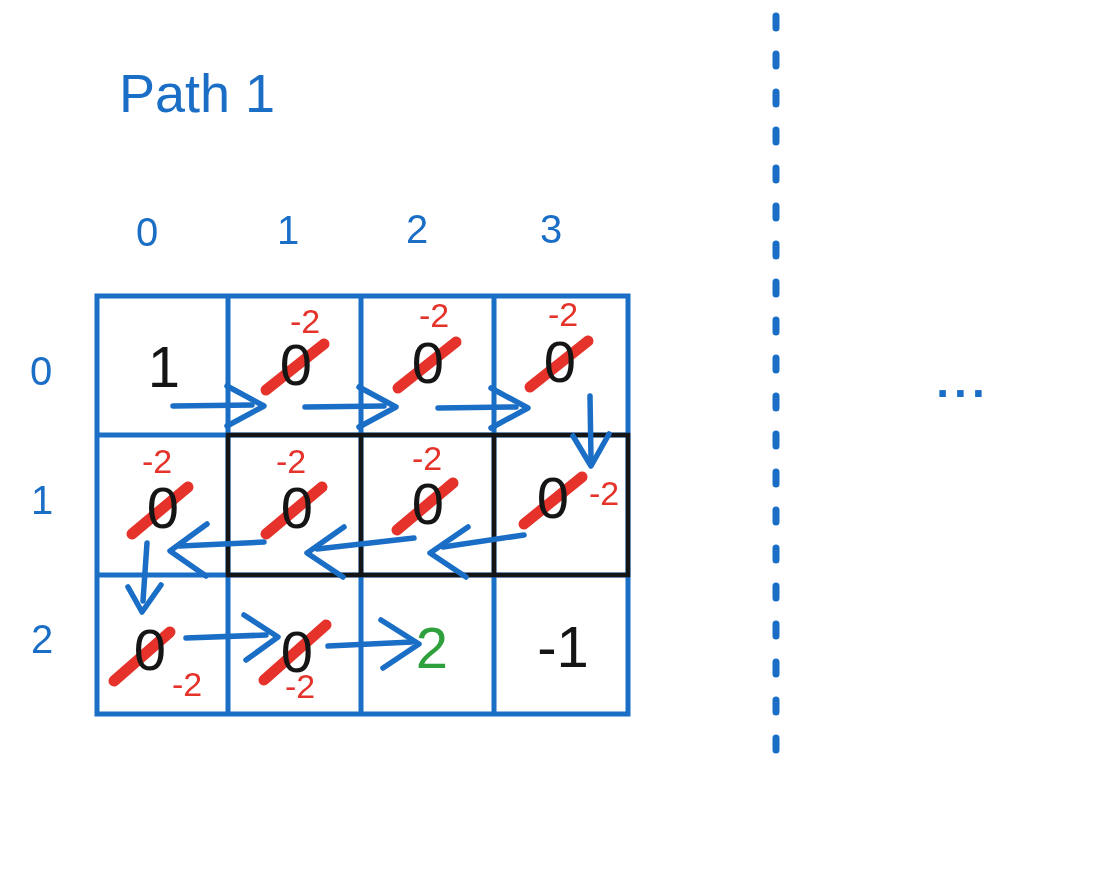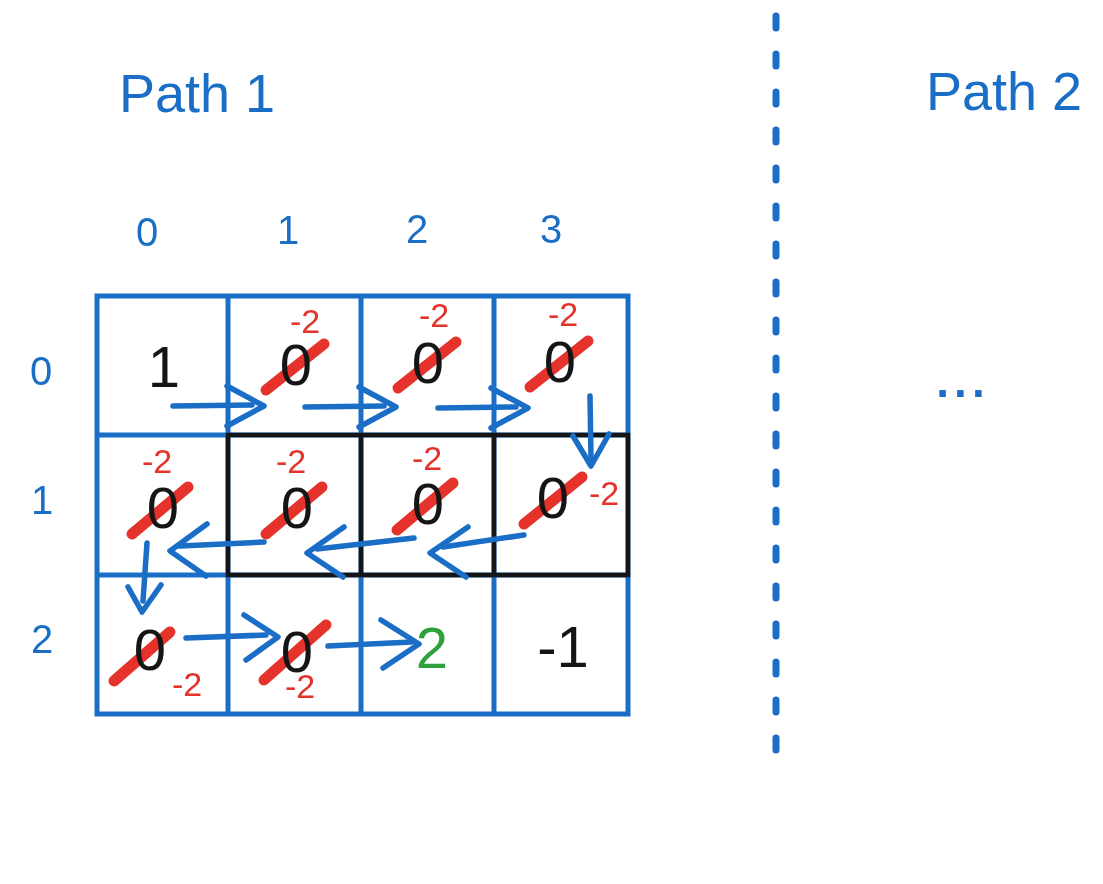--- a/index.html
+++ b/index.html
@@ -29,21 +29,20 @@
   .sk-blue{stroke:var(--blue,#1b6ec6);fill:none;}
   .sk-red{stroke:var(--red,#e5332b);fill:none;}
   .sk-black{stroke:var(--black,#151515);fill:none;}
 </style>
 </head>
 <body>
 
 <div id="canvas">
 
   <div class="title" style="left:119px;top:62px">Path 1</div>
-  <div class="title" style="left:926px;top:60px">Path 2</div>
   <div class="abs ellipsis" style="left:963px;top:381px">...</div>
 
   <div class="abs col-header" style="left:147px;top:232px">0</div>
   <div class="abs col-header" style="left:288px;top:230px">1</div>
   <div class="abs col-header" style="left:417px;top:229px">2</div>
   <div class="abs col-header" style="left:551px;top:229px">3</div>
 
   <div class="abs row-header" style="left:41px;top:371px">0</div>
   <div class="abs row-header" style="left:42px;top:500px">1</div>
   <div class="abs row-header" style="left:42px;top:639px">2</div>

